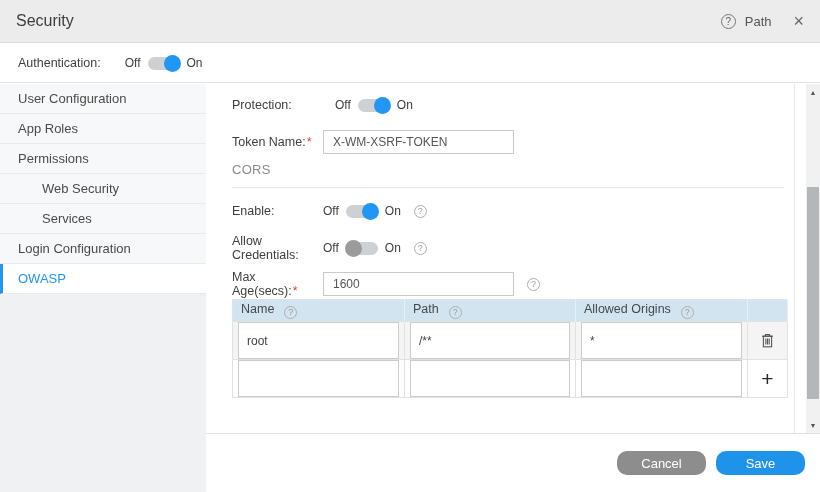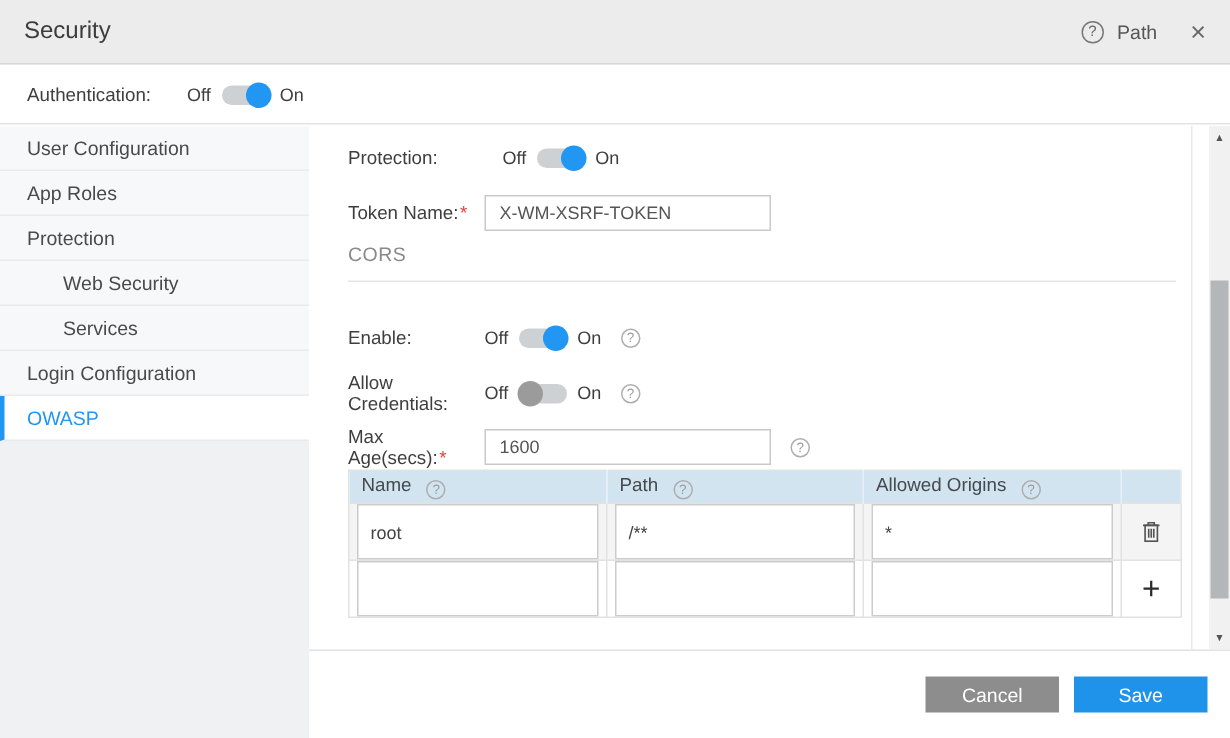--- a/index.html
+++ b/index.html
@@ -39,21 +39,21 @@
   .frow { display:flex; align-items:center; }
   .flabel { width:91px; flex-shrink:0; font-size:12.5px; color:#3e3e3e; }
   .req { color:#e0443c; margin-left:1px; }
   .txt-input { height:24px; width:191px; border:1px solid #c9c9c9; background:#fff; font-size:12px; color:#555; padding:0 9px; font-family:inherit; outline:none; }
   .qicon { width:13px; height:13px; border:1px solid #aeaeae; border-radius:50%; color:#9a9a9a; font-size:9px; display:flex; align-items:center; justify-content:center; margin-left:13px; flex-shrink:0; cursor:pointer; }
 
   .row-protection { margin-top:1px; height:20px;gap:12px; }
   .row-token { margin-top:14px; height:25px; }
   .cors-head { margin-top:8px; font-size:13px; color:#8a8a8a; letter-spacing:.3px; }
   .cors-hr { border:none; border-top:1px solid #e6e6e6; margin-top:10px; }
-  .row-enable { margin-top:27px; height:20px; }
+  .row-enable { margin-top:13px; height:20px; }
   .row-cred { margin-top:17px; height:20px; }
   .row-maxage { margin-top:14px; height:24px; }
   .pe-title { margin-top:16px; font-size:13px; color:#4c4c4c; }
 
   
   .pe-table { margin-top:3px; width:555px; border:1px solid #dfe3e5; border-collapse:collapse; table-layout:fixed; }
   .pe-table th { background:#d2e4f0; height:22px; text-align:left; font-weight:normal; font-size:12.5px; color:#44494d; padding-left:8px; border-right:1px solid #e9f0f5; }
   .pe-table th .qicon { display:inline-flex; vertical-align:-2px; margin-left:10px; background:#d2e4f0; }
   .pe-table td { height:33px; border:1px solid #e2e2e2; padding:0 5px; }
   .pe-table tr.filled td { background:#f4f4f4; }
@@ -65,21 +65,21 @@
   .plus-btn { font-size:21px; font-weight:300; color:#2b2b2b; font-family:inherit; line-height:1; }
 
   
   .scrollbar { position:absolute; top:0; right:0; width:14px; height:349px; background:#f1f1f1; }
   .sb-arrow { position:absolute; left:0; width:14px; height:12px; font-size:7px; color:#555; display:flex; align-items:center; justify-content:center; cursor:pointer; }
   .sb-up { top:2px; } .sb-down { bottom:2px; }
   .sb-thumb { position:absolute; top:103px; left:1px; width:12px; height:212px; background:#b4b7b9; cursor:pointer; }
 
   
   .footer { position:absolute; left:0; right:0; top:349px; bottom:0; background:#fff; border-top:1px solid #dfe1e2; display:flex; align-items:center; justify-content:flex-end; gap:10px; padding-right:15px; }
-  .btn { width:89px; height:24px; border:none; border-radius:0; color:#fff; font-size:13px; font-family:inherit; cursor:pointer; }
+  .btn { width:89px; height:24px; border:none; border-radius:10px; color:#fff; font-size:13px; font-family:inherit; cursor:pointer; }
   .btn-cancel { background:#8d8d8d; }
   .btn-save { background:#1f93ea; }
 </style>
 </head>
 <body>
 
 <div class="dialog">
 
   <div class="hdr">
     <span class="hdr-title">Security</span>
@@ -97,21 +97,21 @@
       <span class="toggle on">
           <span class="knob"></span>
         </span>
       <span class="tgl-txt">On</span>
     </span>
   </div>
 
   <div class="sidebar">
     <div class="nav-item">User Configuration</div>
     <div class="nav-item">App Roles</div>
-    <div class="nav-item">Protection</div>
+    <div class="nav-item">Permissions</div>
     <div class="nav-item indent">Web Security</div>
     <div class="nav-item indent">Services</div>
     <div class="nav-item">Login Configuration</div>
     <div class="nav-item active">OWASP</div>
   </div>
 
   <div class="main">
     <div class="content">
 
       <div class="frow row-protection">

